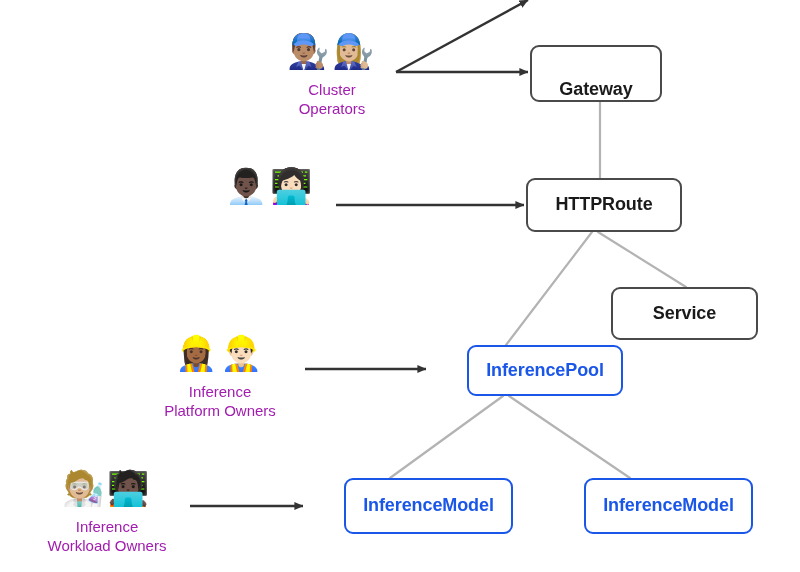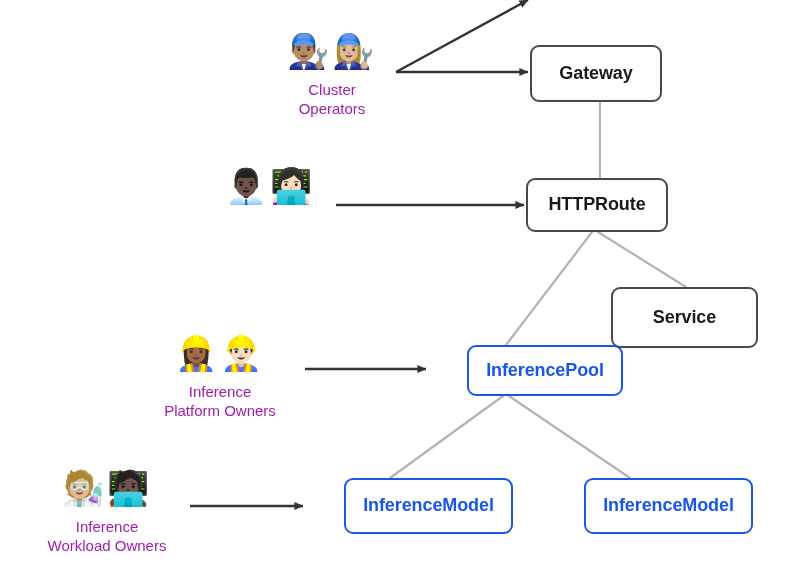--- a/index.html
+++ b/index.html
@@ -106,29 +106,29 @@
 
     <g stroke="#333333" stroke-width="2.4" fill="none" marker-end="url(#arrowhead)">
       <line x1="396" y1="72" x2="528"></line>
       <line x1="336" y1="205" x2="524" y2="205"></line>
       <line x1="305" y1="369" x2="426" y2="369"></line>
       <line x1="190" y1="506" x2="303" y2="506"></line>
     </g>
     <line x1="396" y1="72" x2="528" y2="72" stroke="#333333" stroke-width="2.4" marker-end="url(#arrowhead)"></line>
   </svg>
 
-  <div class="node core" style="left:530px; top:45px; width:132px; height:57px;">
+  <div class="node core" style="left:530px; top:45px; width:132px; height:57px;align-items:flex-end;">
     <span class="node-label">Gateway</span>
   </div>
 
-  <div class="node core" style="left:526px; top:178px; width:142px; height:54px;align-items:center;">
+  <div class="node core" style="left:526px; top:178px; width:156px; height:54px;align-items:center;">
     <span class="node-label">HTTPRoute</span>
   </div>
 
-  <div class="node core" style="left:611px; top:287px; width:147px; height:61px;">
+  <div class="node core" style="left:611px; top:287px; width:147px; height:53px;">
     <span class="node-label">Service</span>
   </div>
 
   <div class="node inference" style="left:428px; top:345px; width:156px; height:51px;">
     <span class="node-label">InferencePool</span>
   </div>
 
   <div class="node inference" style="left:305px; top:478px; width:169px; height:56px;">
     <span class="node-label">InferenceModel</span>
   </div>

